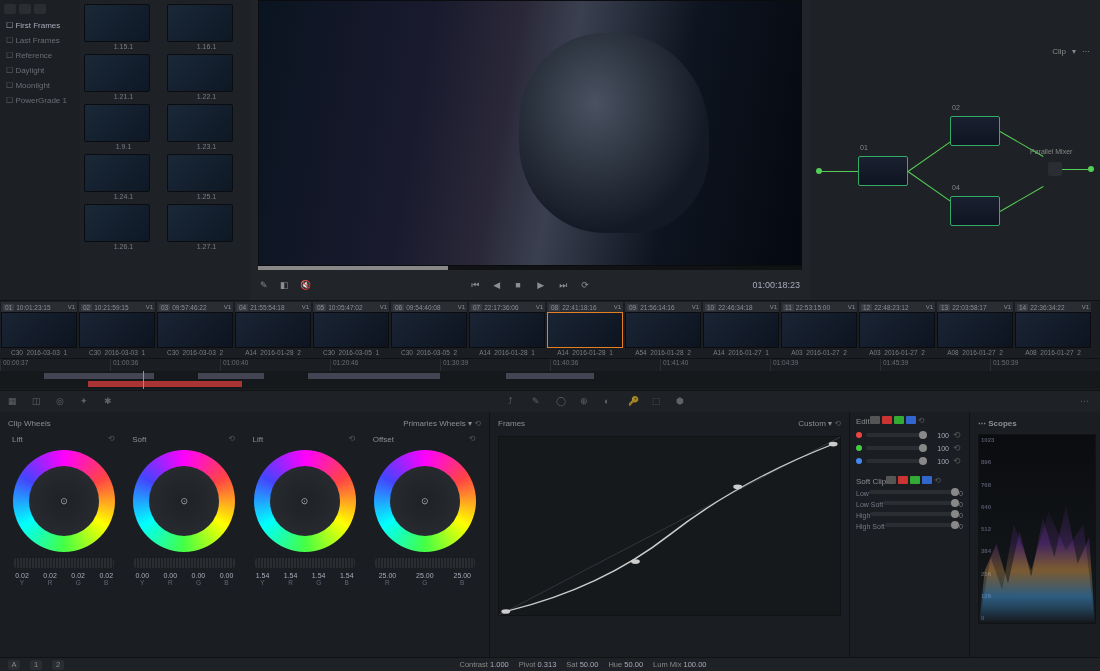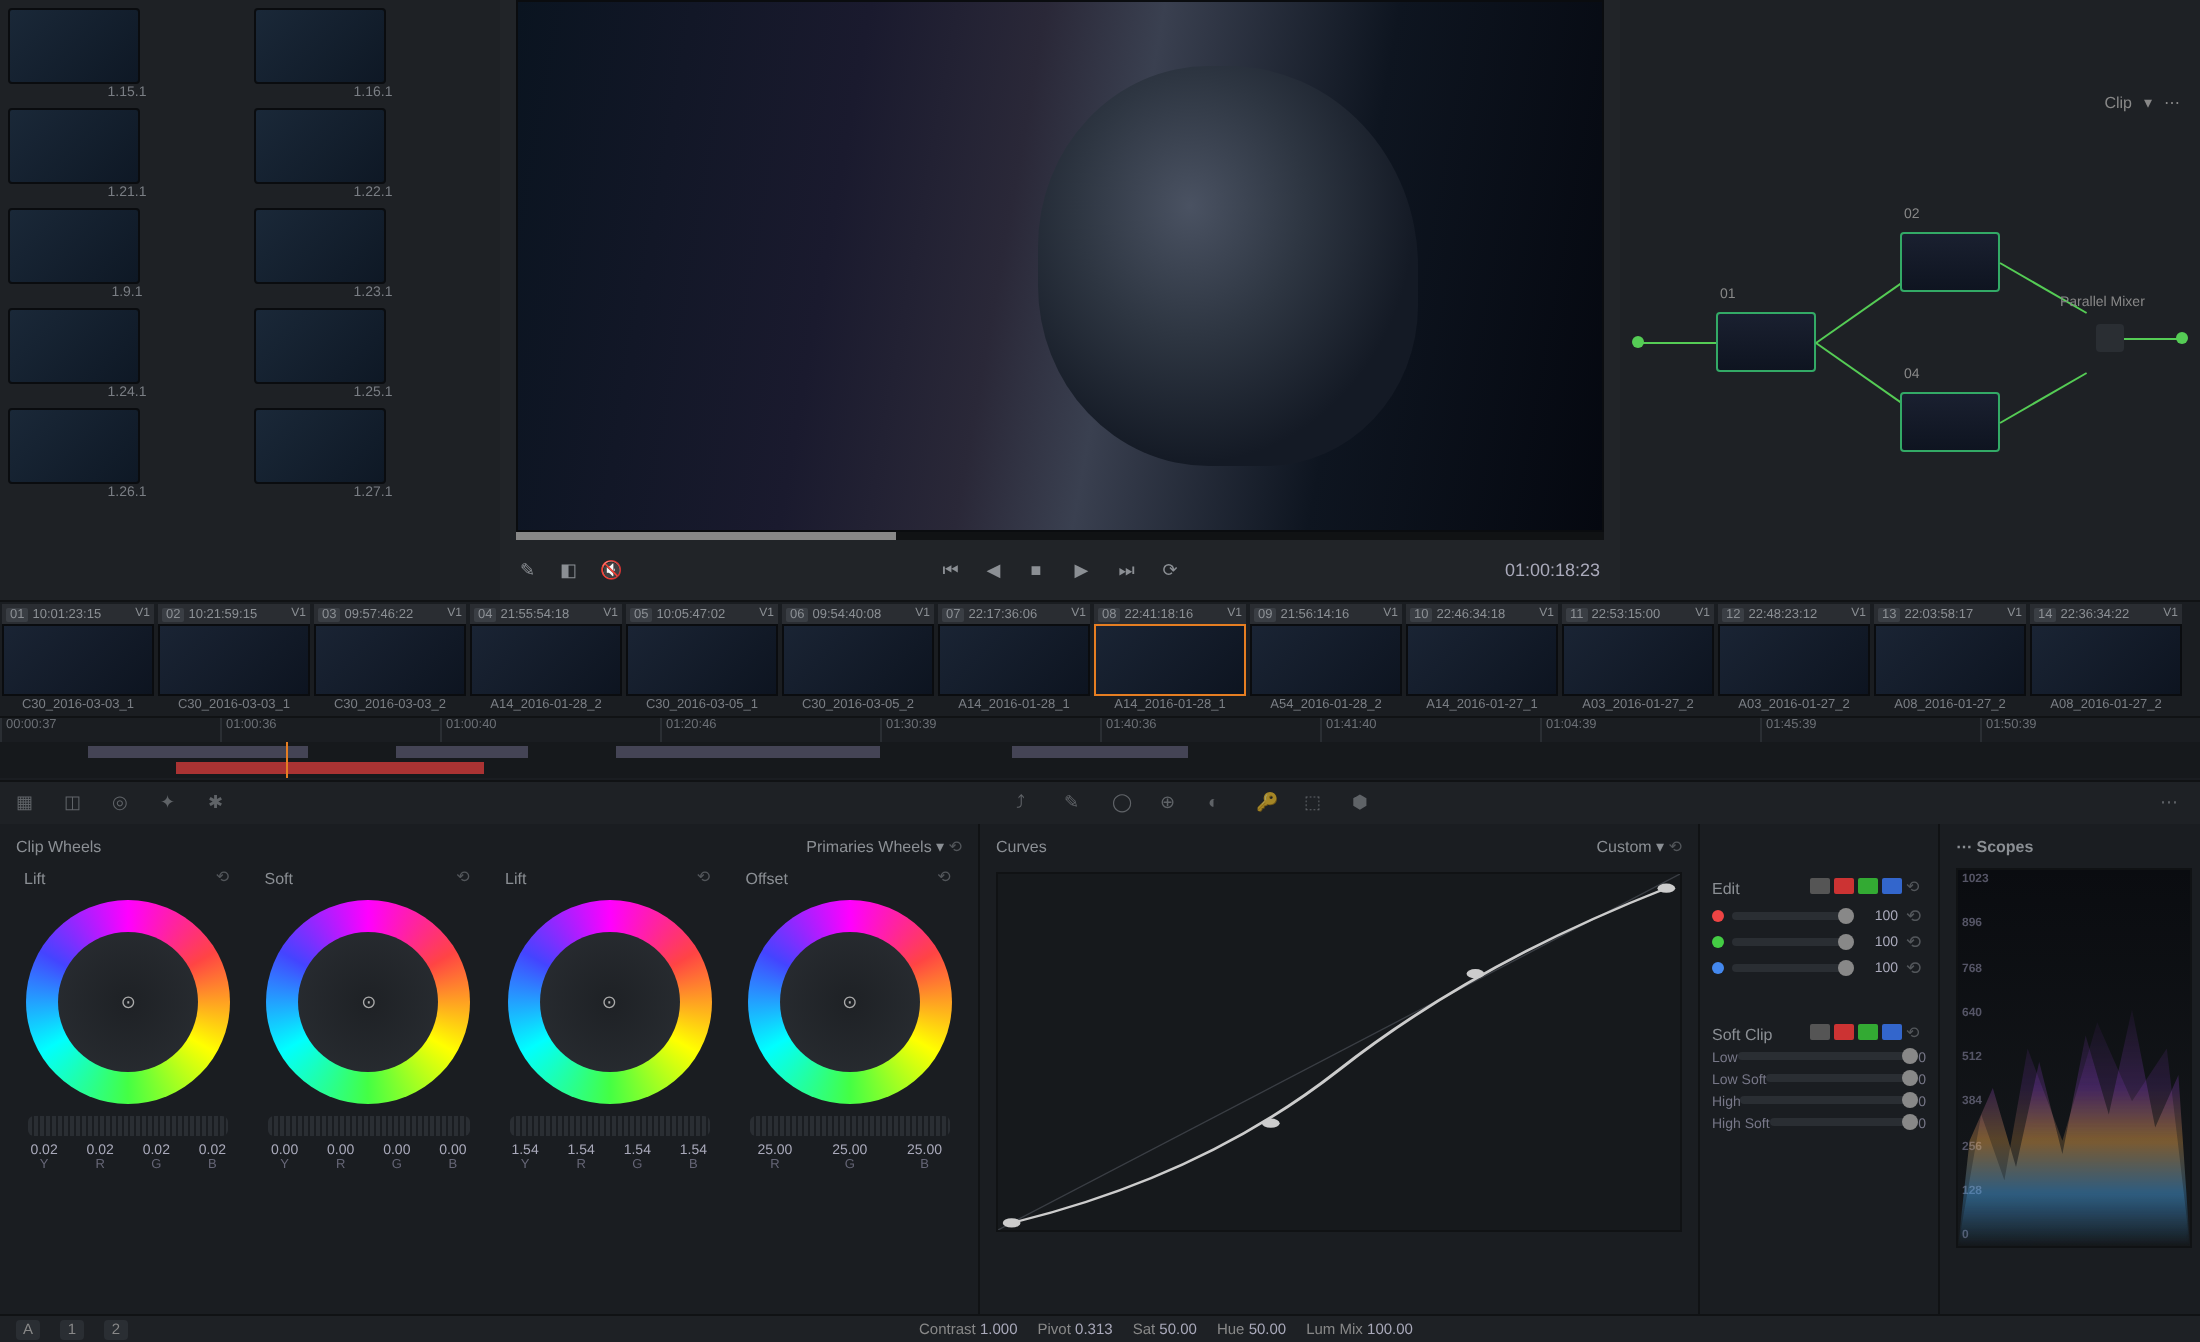--- a/index.html
+++ b/index.html
@@ -58,41 +58,56 @@
 .jog { height:10px; background:repeating-linear-gradient(90deg,#2a2e33 0 2px,#1a1d21 2px 3px); margin:4px 6px; border-radius:3px; }
 .wheel-vals { display:flex; justify-content:space-around; font-size:7px; }
 .wheel-val { text-align:center; }
 .wheel-val .n { color:#aab; }
 .wheel-val .l { color:#667; font-size:6.5px; }
 .curves-panel { flex:1; padding:4px 8px; border-right:1px solid #101214; }
 .curve-canvas { height:180px; background:#16191c; margin-top:6px; position:relative; border:1px solid #101214; }
 .curve-svg { width:100%; height:100%; }
 .edit-panel { width:120px; padding:4px 6px; border-right:1px solid #101214; }
 .edit-sec { margin-bottom:10px; }
-.edit-title { display:flex; justify-content:space-between; align-items:center; font-size:8px; margin-bottom:4px;margin-top:23px; }
+.edit-title { display:flex; justify-content:flex-start; align-items:center; font-size:8px; margin-bottom:4px; }
 .chip { width:10px; height:8px; border-radius:1px; }
 .slider-row { display:flex; align-items:center; gap:4px; margin-bottom:3px; }
 .slider-dot { width:6px; height:6px; border-radius:50%; }
 .slider-track { flex:1; height:4px; background:#2a2e33; position:relative; border-radius:2px; }
 .slider-track::before { content:""; position:absolute; top:-2px; width:8px; height:8px; background:#888; border-radius:50%; }
 .slider-val { width:18px; font-size:7px; text-align:right; color:#aab; }
 .soft-row { display:flex; justify-content:space-between; font-size:7px; color:#778; margin-bottom:4px; }
 .scopes-panel { width:130px; padding:4px 4px 4px 8px;font-weight:bold; }
 .scope-canvas { height:190px; background:linear-gradient(180deg,#0a0c10 0%,#16191c 100%); margin-top:4px; position:relative; overflow:hidden; border:1px solid #101214; }
 .scope-wave { position:absolute; bottom:0; width:100%; height:70%; background:linear-gradient(0deg,transparent 0%,rgba(80,180,255,0.3) 20%,rgba(255,180,80,0.3) 40%,rgba(180,80,255,0.2) 60%,transparent 100%); filter:blur(1px); clip-path:polygon(0 100%,5% 60%,15% 40%,25% 70%,35% 30%,45% 65%,55% 20%,65% 50%,75% 10%,85% 55%,95% 35%,100% 100%); }
 .status-bar { height:14px; background:#1e2125; display:flex; align-items:center; padding:0 8px; gap:10px; font-size:7.5px; color:#888; border-top:1px solid #101214; }
 .status-bar .spacer { flex:1; }
 .page-btn { width:12px; height:10px; background:#2a2e33; border-radius:2px; text-align:center; line-height:10px; cursor:pointer; }
 .reset-icon { width:10px; height:10px; opacity:0.5; cursor:pointer; }
 </style>
 </head>
 <body>
 
 <div class="top-row">
   <div class="left-panel">
+    <div class="still-tags">
+      <div class="tag-btns">
+        <div class="tag-btn"></div>
+        <div class="tag-btn"></div>
+        <div class="tag-btn"></div>
+      </div>
+      <div id="tags">
+          <div class="tag-item sel">☐ First Frames</div>
+          <div class="tag-item">☐ Last Frames</div>
+          <div class="tag-item">☐ Reference</div>
+          <div class="tag-item">☐ Daylight</div>
+          <div class="tag-item">☐ Moonlight</div>
+          <div class="tag-item">☐ PowerGrade 1</div>
+        </div>
+    </div>
     <div class="thumb-grid" id="thumbs">
         <div class="thumb-cell">
           <div class="thumb"></div>
           <div class="thumb-lbl">1.15.1</div>
         </div>
         <div class="thumb-cell">
           <div class="thumb"></div>
           <div class="thumb-lbl">1.16.1</div>
         </div>
         <div class="thumb-cell">
@@ -454,21 +469,21 @@
               <div class="n">25.00</div>
               <div class="l">B</div>
             </div>
           </div>
         </div>
       </div>
   </div>
 
   <div class="curves-panel">
     <div class="panel-header">
-      <span>Curves</span>
+      <span>Frames</span>
       <span><span>Custom</span> ▾ <span class="reset-icon">⟲</span></span>
     </div>
     <div class="curve-canvas">
       <svg class="curve-svg" viewBox="0 0 100 100" preserveAspectRatio="none">
         <line x1="0" y1="100" x2="100" y2="0" stroke="#3a3e44" stroke-width="0.3"></line>
         <path d="M 2 98 Q 30 85 50 55 Q 70 25 98 4" stroke="#ccc" stroke-width="0.6" fill="none"></path>
         <circle cx="2" cy="98" r="1.3" fill="#ccc"></circle>
         <circle cx="40" cy="70" r="1.3" fill="#ccc"></circle>
         <circle cx="70" cy="28" r="1.3" fill="#ccc"></circle>
         <circle cx="98" cy="4" r="1.3" fill="#ccc"></circle>

